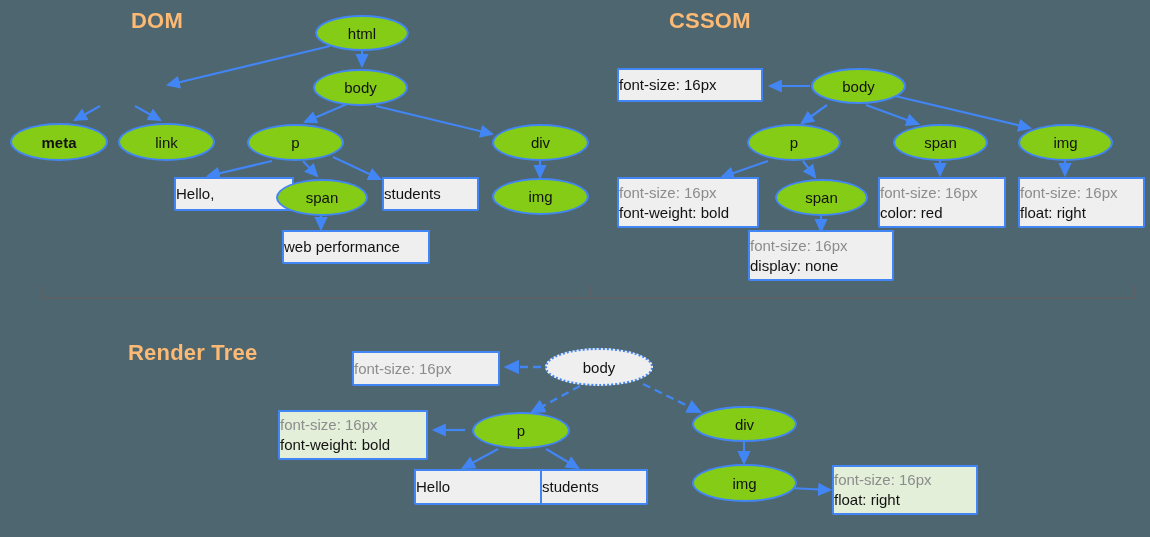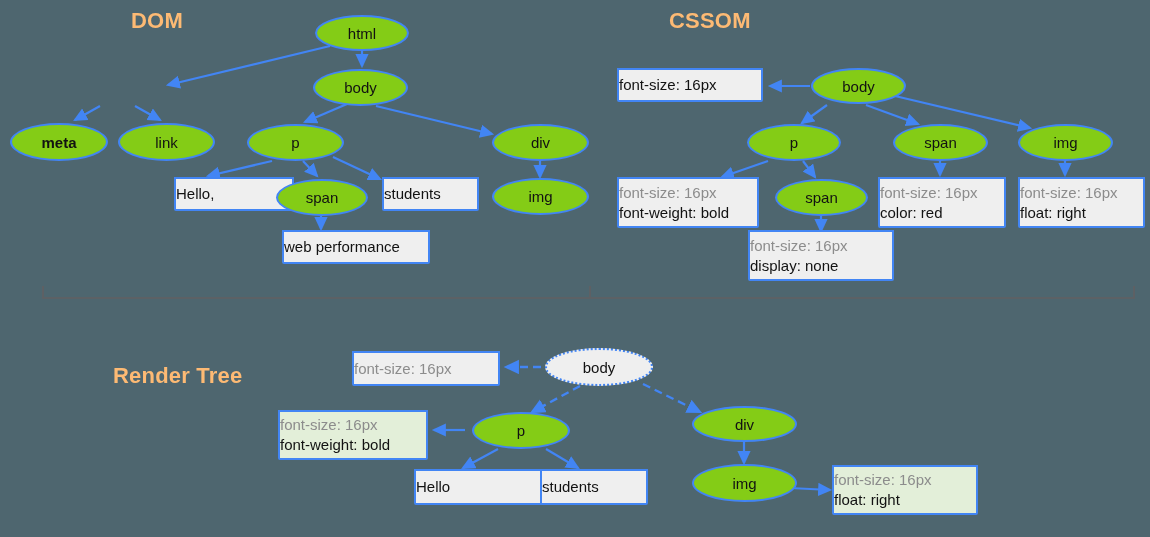--- a/index.html
+++ b/index.html
@@ -121,21 +121,21 @@
     <g>
       <line x1="42" y1="298" x2="1135" y2="298" stroke="#6b5d5d" stroke-width="1.1"></line>
       <line x1="43" y1="286" x2="43" y2="297" stroke="#6b5d5d" stroke-width="1.1"></line>
       <line x1="590" y1="286" x2="590" y2="297" stroke="#6b5d5d" stroke-width="1.1"></line>
       <line x1="1134" y1="286" x2="1134" y2="297" stroke="#6b5d5d" stroke-width="1.1"></line>
     </g>
   </svg>
 
   <div class="section-title" style="left:131px;top:8px;">DOM</div>
   <div class="section-title" style="left:669px;top:8px;">CSSOM</div>
-  <div class="section-title" style="left:113px;top:340px;margin-top:23px;">Render Tree</div>
+  <div class="section-title" style="left:128px;top:340px;">Render Tree</div>
 
   <div class="node" style="left:315px;top:15px;width:94px;height:36px;">
     <span>html</span>
   </div>
   <div class="node" style="left:313px;top:69px;width:95px;height:37px;">
     <span>body</span>
   </div>
   <div class="node" style="left:10px;top:123px;width:98px;height:38px;font-weight:bold;">
     <span>meta</span>
   </div>

